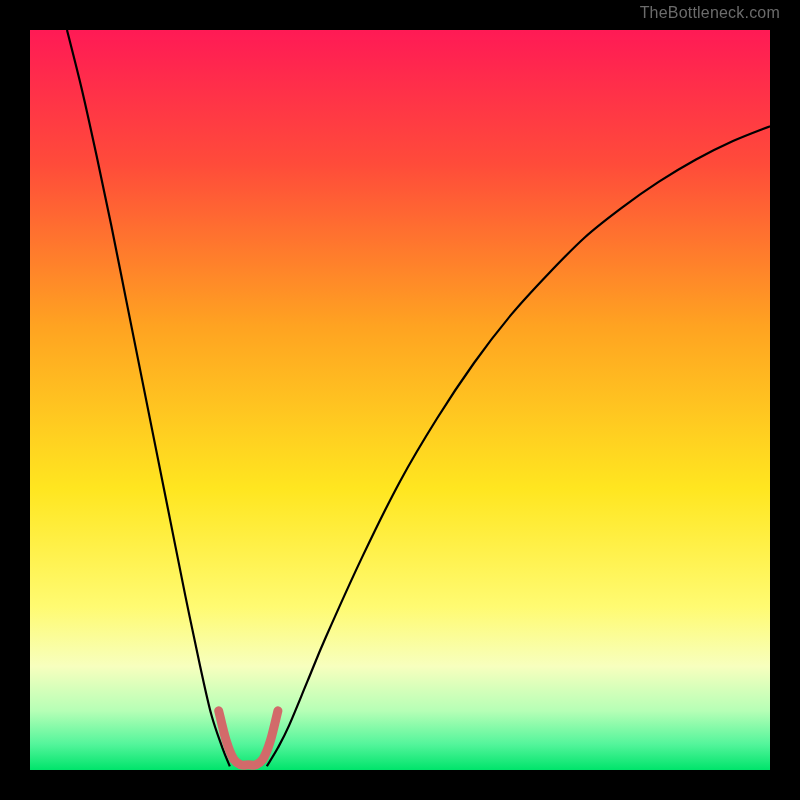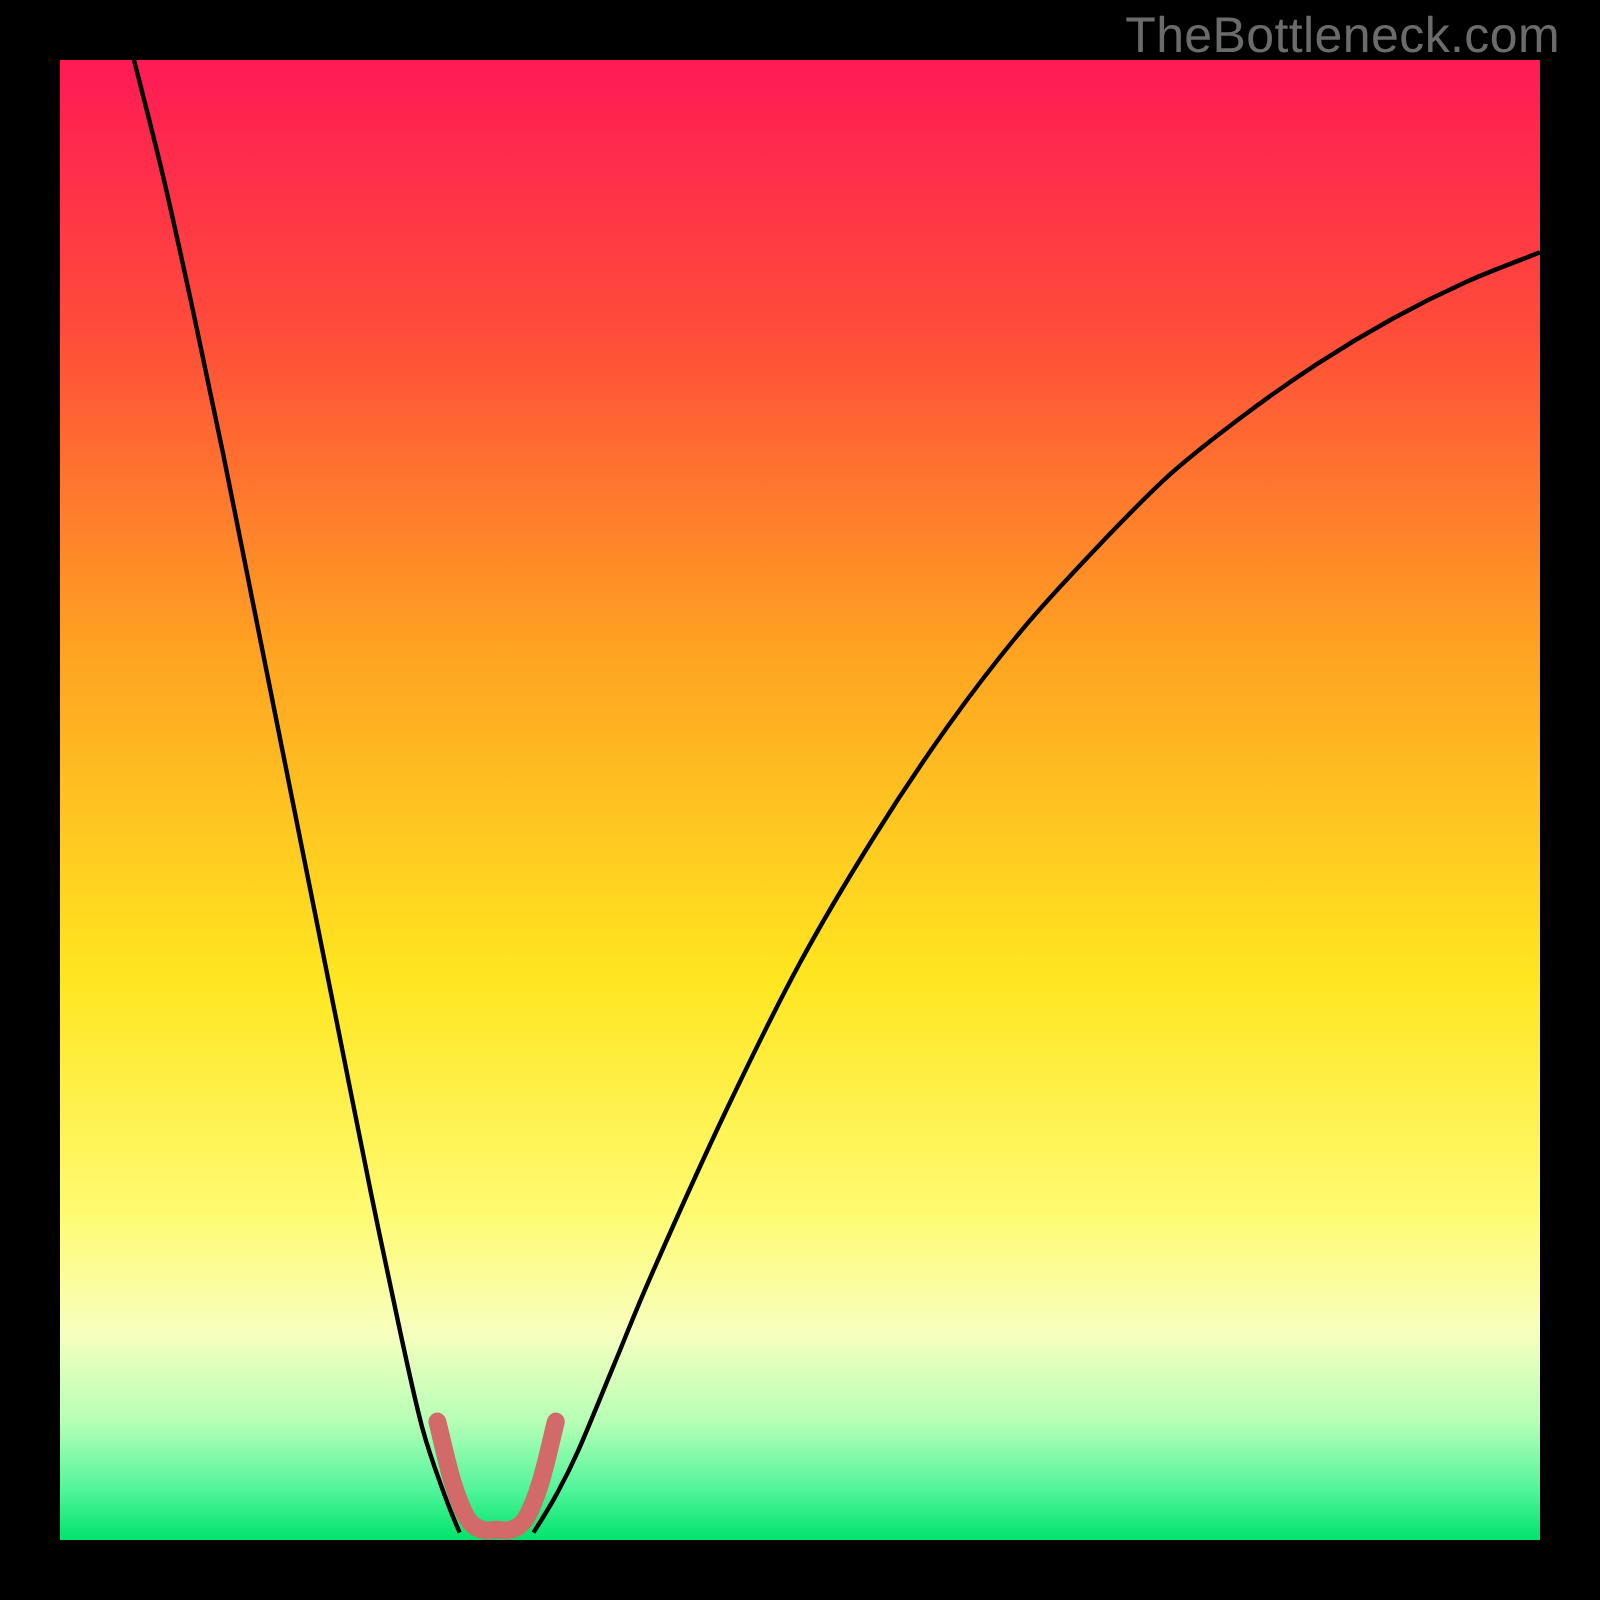--- a/index.html
+++ b/index.html
@@ -9,21 +9,21 @@
     height: 800px;
     background: #000;
     position: relative;
     font-family: Arial, sans-serif;
   }
   .watermark {
     position: absolute;
     top: 4px;
     right: 20px;
     color: #6b6b6b;
-    font-size: 25px;
+    font-size: 16px;
     letter-spacing: 0.2px;
     z-index: 10;
   }
   .plot-area {
     position: absolute;
     left: 30px;
     top: 30px;
     width: 740px;
     height: 740px;
     overflow: hidden;

